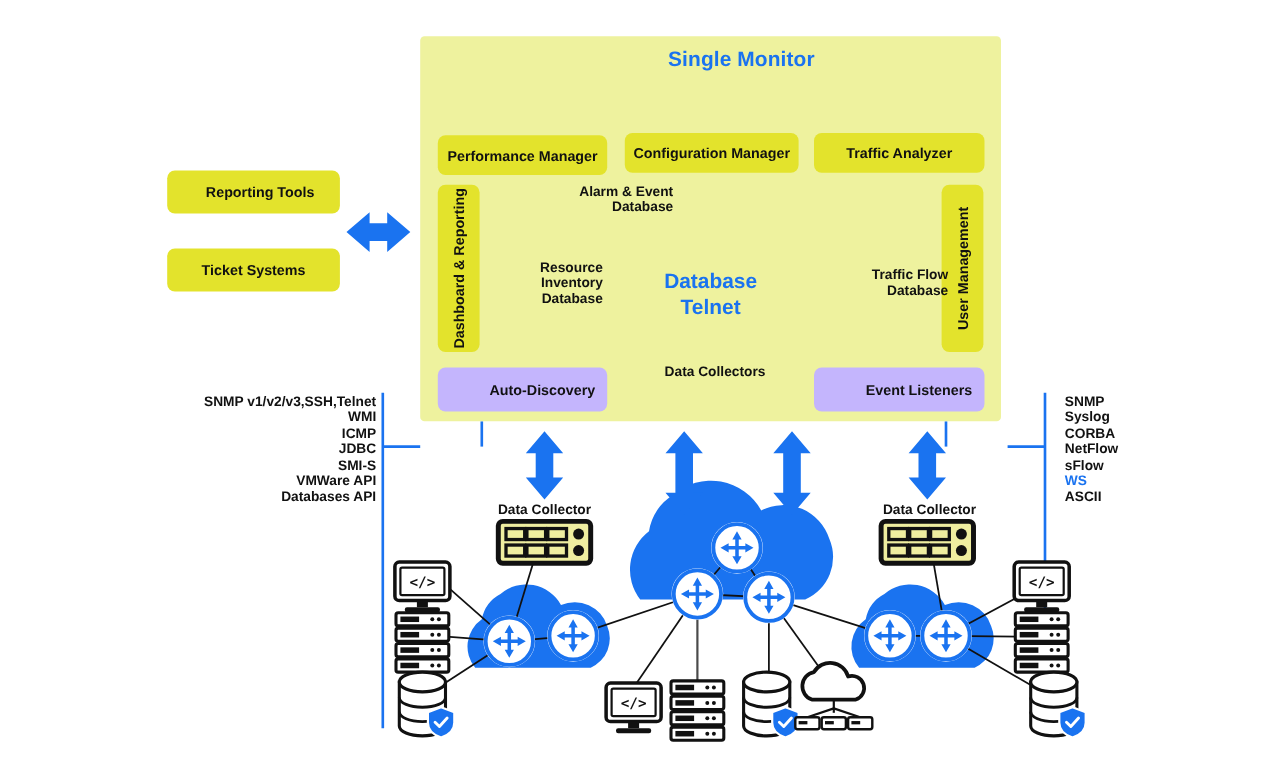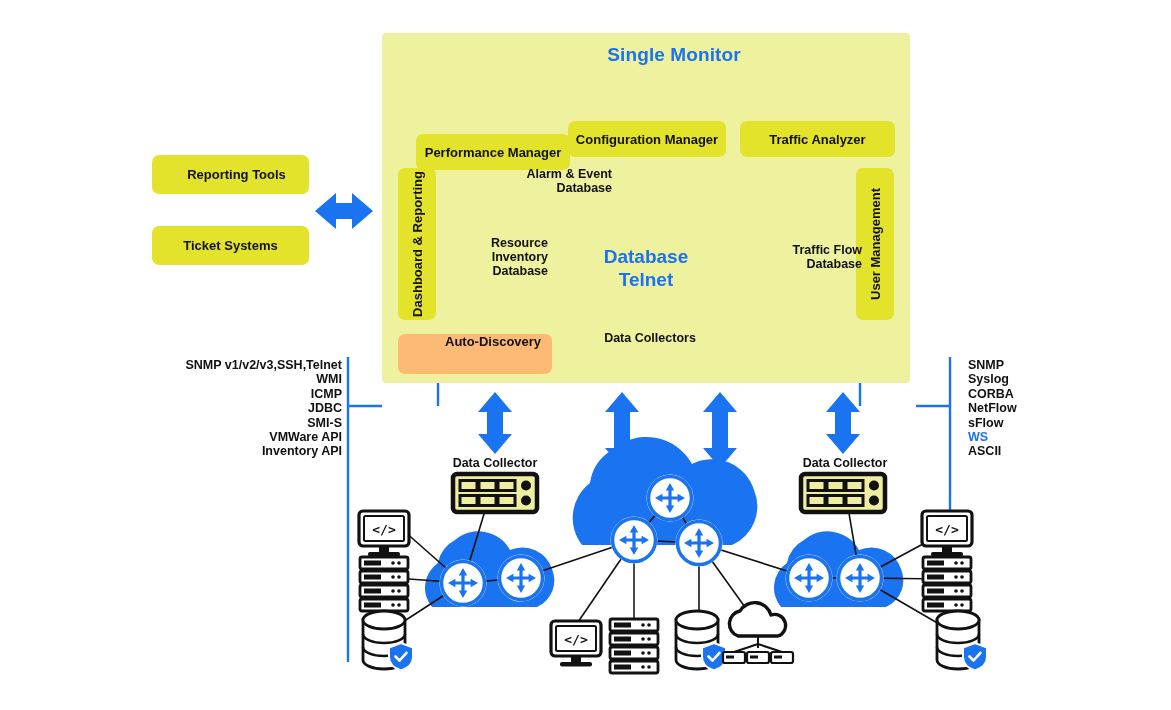--- a/index.html
+++ b/index.html
@@ -25,40 +25,40 @@
     font-size: 19px; font-weight: bold; color: #1a73f0;
     letter-spacing: .1px;
   }
   .ybox {
     background: #e3e32c;
     border-radius: 7px;
     display: flex; align-items: center; justify-content: center;
     color: #111; font-weight: bold;
   }
   #alarm-box { left: 398px; top: 71px; width: 496px; height: 41px; font-size: 18px; }
-  #perf-box  { left: 398px; top: 134px; width: 154px; height: 36px; font-size: 13px; margin-left: 18px; }
+  #perf-box  { left: 398px; top: 123px; width: 154px; height: 36px; font-size: 13px; }
   #conf-box  { left: 568px; top: 121px; width: 158px; height: 36px; font-size: 13px; }
   #traf-box  { left: 740px; top: 121px; width: 155px; height: 36px; font-size: 13px; }
 
   .vbox {
     background: #e3e32c; border-radius: 7px;
     display: flex; align-items: center; justify-content: center;
   }
   .vbox span {
     writing-mode: vertical-rl; transform: rotate(180deg);
     font-size: 13px; font-weight: bold; color: #111; white-space: nowrap;
   }
   #dash-box { left: 398px; top: 168px; width: 38px; height: 152px; }
   #user-box { left: 856px; top: 168px; width: 38px; height: 152px; }
 
   #auto-box  { left: 398px; top: 334px; width: 154px; height: 40px; }
   #event-box { left: 740px; top: 334px; width: 155px; height: 40px; }
   .featbox {
-    background: #fdba74; border-radius: 7px;
-    display: flex; gap: 7px; padding-left: 10px;
+    background: #c4b5fd; border-radius: 7px;
+    display: flex; align-items: center; gap: 7px; padding-left: 10px;
   }
   .featbox .lbl { font-size: 13px; font-weight: bold; color: #111; }
 
   
   #rep-box  { left: 152px; top: 155px; width: 157px; height: 39px; font-size: 13px; padding-left: 12px; }
   #tick-box { left: 152px; top: 226px; width: 157px; height: 39px; font-size: 13px; }
 
   
   .rlist, .llist {
     font-size: 12.5px; font-weight: bold; color: #111; line-height: 14.4px;
@@ -392,20 +392,24 @@
     <span>Dashboard &amp; Reporting</span>
   </div>
   <div class="abs vbox" id="user-box">
     <span>User Management</span>
   </div>
 
   <div class="abs featbox" id="auto-box">
     <span style="width:30px"></span>
     <span class="lbl">Auto-Discovery</span>
   </div>
+  <div class="abs featbox" id="event-box">
+    <span style="width:30px"></span>
+    <span class="lbl">Event Listeners</span>
+  </div>
 
   <div class="abs ybox" id="rep-box">Reporting Tools</div>
   <div class="abs ybox" id="tick-box">Ticket Systems</div>
 
   <div class="abs lab" id="lab-alarmdb">
       <div>Alarm &amp; Event</div>
       <div>Database</div>
     </div>
   <div class="abs lab" id="lab-resource">
       <div>Resource</div>
@@ -426,21 +430,21 @@
   <div class="abs lab c" id="lab-dc-left">Data Collector</div>
   <div class="abs lab c" id="lab-dc-right">Data Collector</div>
 
   <div class="abs llist" id="left-protocols">
       <div style="color: rgb(17, 17, 17);">SNMP v1/v2/v3,SSH,Telnet</div>
       <div style="color: rgb(17, 17, 17);">WMI</div>
       <div style="color: rgb(17, 17, 17);">ICMP</div>
       <div style="color: rgb(17, 17, 17);">JDBC</div>
       <div style="color: rgb(17, 17, 17);">SMI-S</div>
       <div style="color: rgb(17, 17, 17);">VMWare API</div>
-      <div style="color: rgb(17, 17, 17);">Inventory API</div>
+      <div style="color: rgb(17, 17, 17);">Databases API</div>
     </div>
   <div class="abs rlist" id="right-protocols">
       <div style="color: rgb(17, 17, 17);">SNMP</div>
       <div style="color: rgb(17, 17, 17);">Syslog</div>
       <div style="color: rgb(17, 17, 17);">CORBA</div>
       <div style="color: rgb(17, 17, 17);">NetFlow</div>
       <div style="color: rgb(17, 17, 17);">sFlow</div>
       <div style="color: rgb(26, 115, 240);">WS</div>
       <div style="color: rgb(17, 17, 17);">ASCII</div>
     </div>

